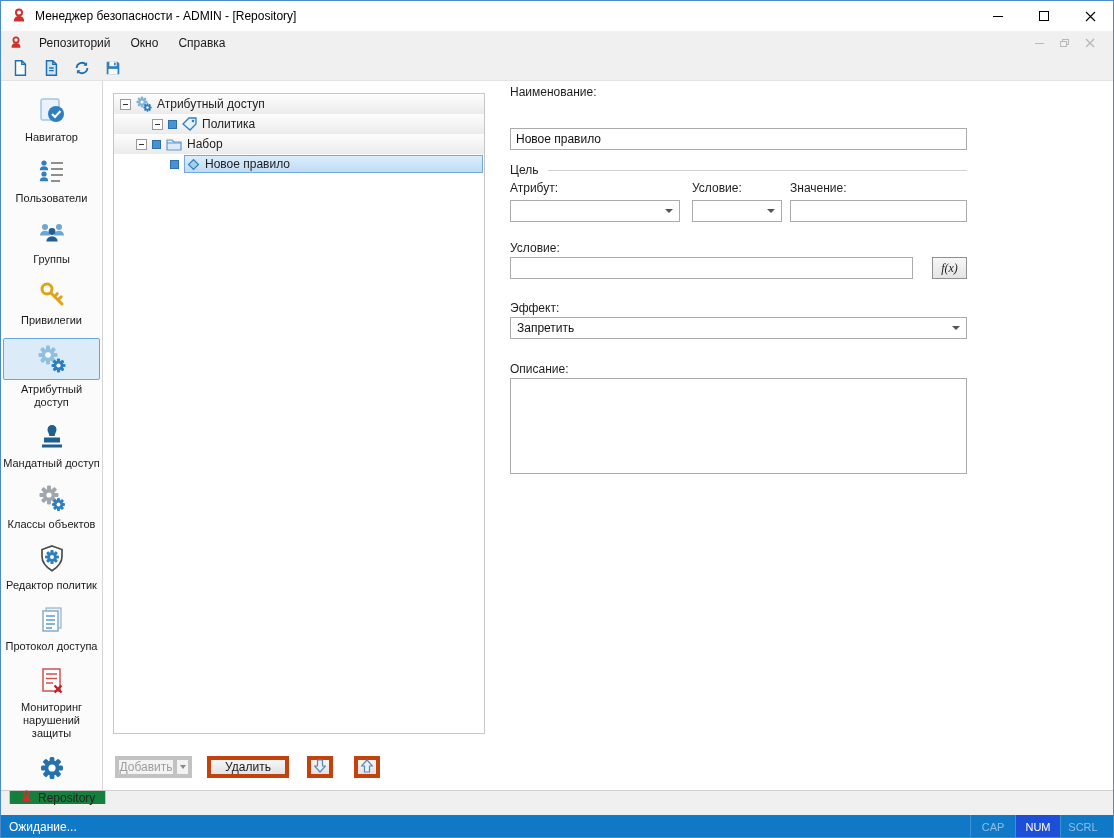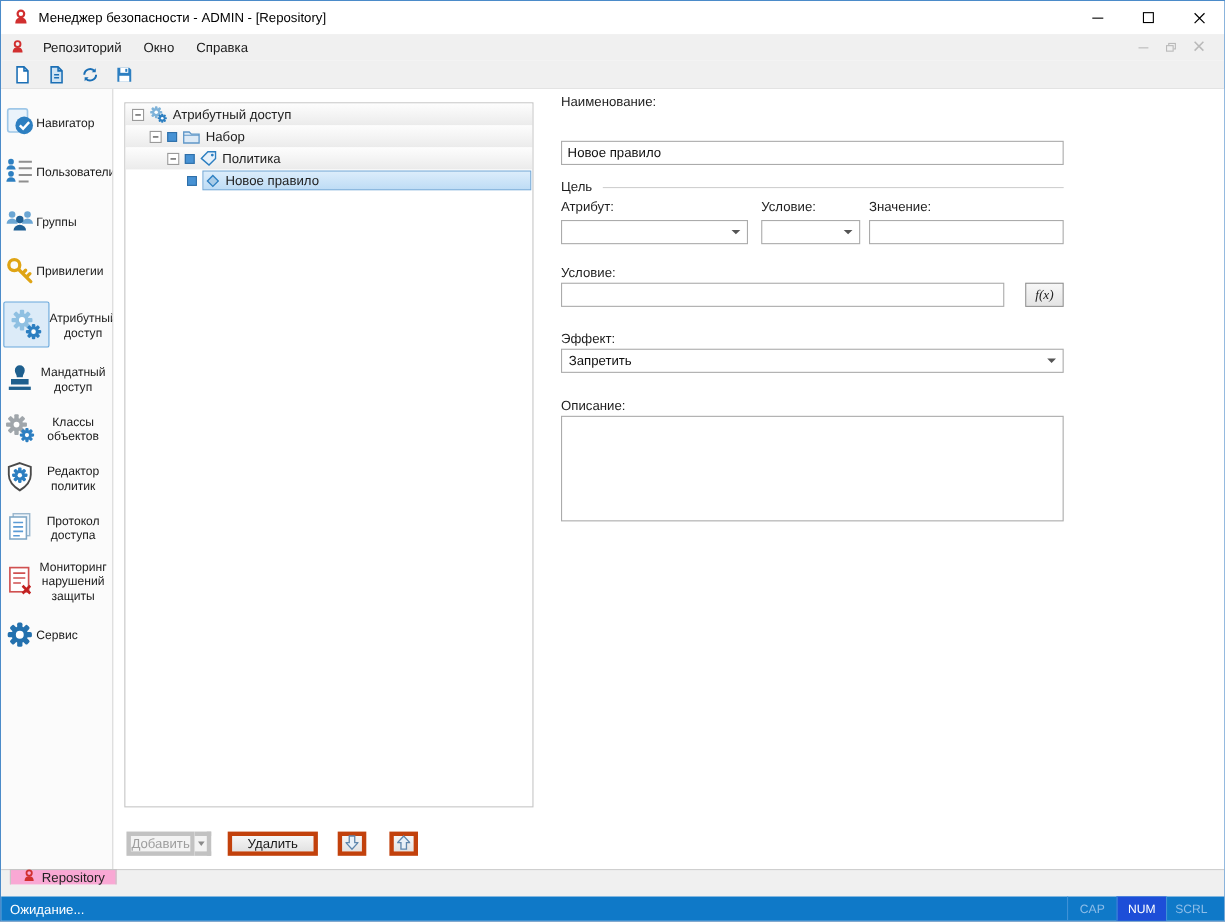--- a/index.html
+++ b/index.html
@@ -27,21 +27,21 @@
   .mdi-restore i:first-child{top:0;right:0}
   .mdi-restore i:last-child{bottom:0;left:0}
 
   
   .toolbar{position:absolute;top:54px;left:0;right:0;height:26px;background:#f0f0f0;border-bottom:1px solid #e3e3e3;display:flex;align-items:center;padding-left:7px;gap:7px}
   .tool-btn{width:24px;height:22px;display:flex;align-items:center;justify-content:center;border:1px solid transparent}
 
   
   .body{position:absolute;top:80px;left:0;right:0;height:709px;background:#fff}
   .sidebar{position:absolute;left:0;top:0;bottom:0;width:102px;background:#fbfbfb;border-right:1px solid #d7d7d7;padding-top:8px;overflow:hidden}
-  .sb-item{display:flex;flex-direction:row;align-items:center;padding:5px 2px 6px;cursor:default}
+  .sb-item{display:flex;flex-direction:column;padding:5px 2px 6px;cursor:default}
   .sb-ico{height:34px;display:flex;align-items:center;justify-content:center}
   .sb-item.selected .sb-ico{background:#dcebf8;border:1px solid #68a7db;border-radius:2px;padding:5px;height:auto}
   .sb-label{font-size:11px;line-height:13px;text-align:center;color:#1a1a1a;margin-top:3px}
 
   .main{position:absolute;left:103px;top:0;right:0;bottom:0;background:#fff}
 
   
   .tree-panel{position:absolute;left:9px;top:12px;width:372px;height:641px;border:1px solid #c6c6c6;background:#fff;overflow:hidden}
   .tree-row{height:20px;display:flex;align-items:center;font-size:12px;color:#222}
   .tree-row.band{background:linear-gradient(#fdfdfd,#ebebeb)}
@@ -68,21 +68,21 @@
   .group-line{position:absolute;height:1px;background:#d0d0d0}
   .txt,.combo,.memo{position:absolute;border:1px solid #ababab;background:#fff;font-family:"Liberation Sans",sans-serif;font-size:12px;color:#111}
   .txt{height:22px;padding:0 5px}
   .combo{height:22px;display:flex;align-items:center;justify-content:space-between;padding:0 6px}
   .combo .caret{width:0;height:0;border-left:4px solid transparent;border-right:4px solid transparent;border-top:4px solid #555}
   .memo{resize:none;padding:4px 5px}
   .fx-btn{position:absolute;width:35px;height:22px;border:1px solid #8f8f8f;background:linear-gradient(#f7f7f7,#e4e4e4);display:flex;align-items:center;justify-content:center;font-family:"Liberation Serif",serif;font-style:italic;font-size:12px;color:#222;cursor:default}
 
   
   .tabstrip{position:absolute;top:789px;left:0;right:0;height:25px;background:#f0f0f0;border-top:1px solid #cfcfcf}
-  .tab{position:absolute;left:8px;top:-1px;height:14px;background:#f9a8d4;border:1px solid #c6c6c6;border-bottom:none;display:flex;align-items:center;gap:5px;padding:0 10px;font-size:12px;color:#222}
+  .tab{position:absolute;left:8px;top:-1px;height:14px;background:#15803d;border:1px solid #c6c6c6;border-bottom:none;display:flex;align-items:center;gap:5px;padding:0 10px;font-size:12px;color:#222}
 
   
   .statusbar{position:absolute;top:814px;left:0;right:0;height:23px;background:#0f79c8;display:flex;align-items:center}
   .status-text{margin-left:8px;font-size:12px;color:#fff}
   .indicators{margin-left:auto;display:flex;height:100%;margin-right:8px}
   .ind{width:45px;height:100%;display:flex;align-items:center;justify-content:center;font-size:11px;color:#8dbde8;border-left:1px solid #3f91d6}
   .ind.active{color:#fff;background:#1d4ed8}
 </style>
 </head>
 <body>
@@ -390,48 +390,48 @@
                 <rect x="-1" y="-4.2" width="2" height="8.4" rx="0.7" transform="rotate(135)"></rect>
                 <circle r="2.8"></circle>
               </g>
                 </g>
               <circle cx="11.5" cy="11.5" r="1.2" fill="#fff"></circle>
             </svg>
           </span>
           <span>Атрибутный доступ</span>
         </div>
 
+        <div class="tree-row band" style="padding-left:38px">
+          <span class="expander">
+              <i></i>
+            </span>
+          <span class="statebox"></span>
+          <span class="node-ico">
+            <svg width="15" height="14" viewBox="0 0 15 14">
+                <path d="M1 7 L7 1 h7 v6 l-6 6z" fill="#e7f1fa" stroke="#2d7fc1" stroke-width="1.3"></path>
+                <circle cx="11" cy="4" r="1.3" fill="#2d7fc1"></circle>
+              </svg>
+          </span>
+          <span>Политика</span>
+        </div>
+
         <div class="tree-row band" style="padding-left:22px">
           <span class="expander">
               <i></i>
             </span>
           <span class="statebox"></span>
           <span class="node-ico">
             <svg width="16" height="14" viewBox="0 0 16 14">
                 <path d="M1 3 h5 l2 2 h7 v8 H1z" fill="#ddeaf6" stroke="#5f97c8" stroke-width="1.2"></path>
                 <path d="M1 6 h14" stroke="#5f97c8" stroke-width="1"></path>
               </svg>
           </span>
           <span>Набор</span>
         </div>
 
-        <div class="tree-row band" style="padding-left:38px">
-          <span class="expander">
-              <i></i>
-            </span>
-          <span class="statebox"></span>
-          <span class="node-ico">
-            <svg width="15" height="14" viewBox="0 0 15 14">
-                <path d="M1 7 L7 1 h7 v6 l-6 6z" fill="#e7f1fa" stroke="#2d7fc1" stroke-width="1.3"></path>
-                <circle cx="11" cy="4" r="1.3" fill="#2d7fc1"></circle>
-              </svg>
-          </span>
-          <span>Политика</span>
-        </div>
-
         <div class="tree-row" style="padding-left:56px">
           <span class="statebox"></span>
           <span class="sel-span">
             <span class="node-ico">
               <svg width="13" height="13" viewBox="0 0 13 13">
                   <rect x="3" y="3" width="7" height="7" transform="rotate(45 6.5 6.5)" fill="#a9cce8" stroke="#2d7fc1" stroke-width="1.2"></rect>
                 </svg>
             </span>
             <span>Новое правило</span>
           </span>

